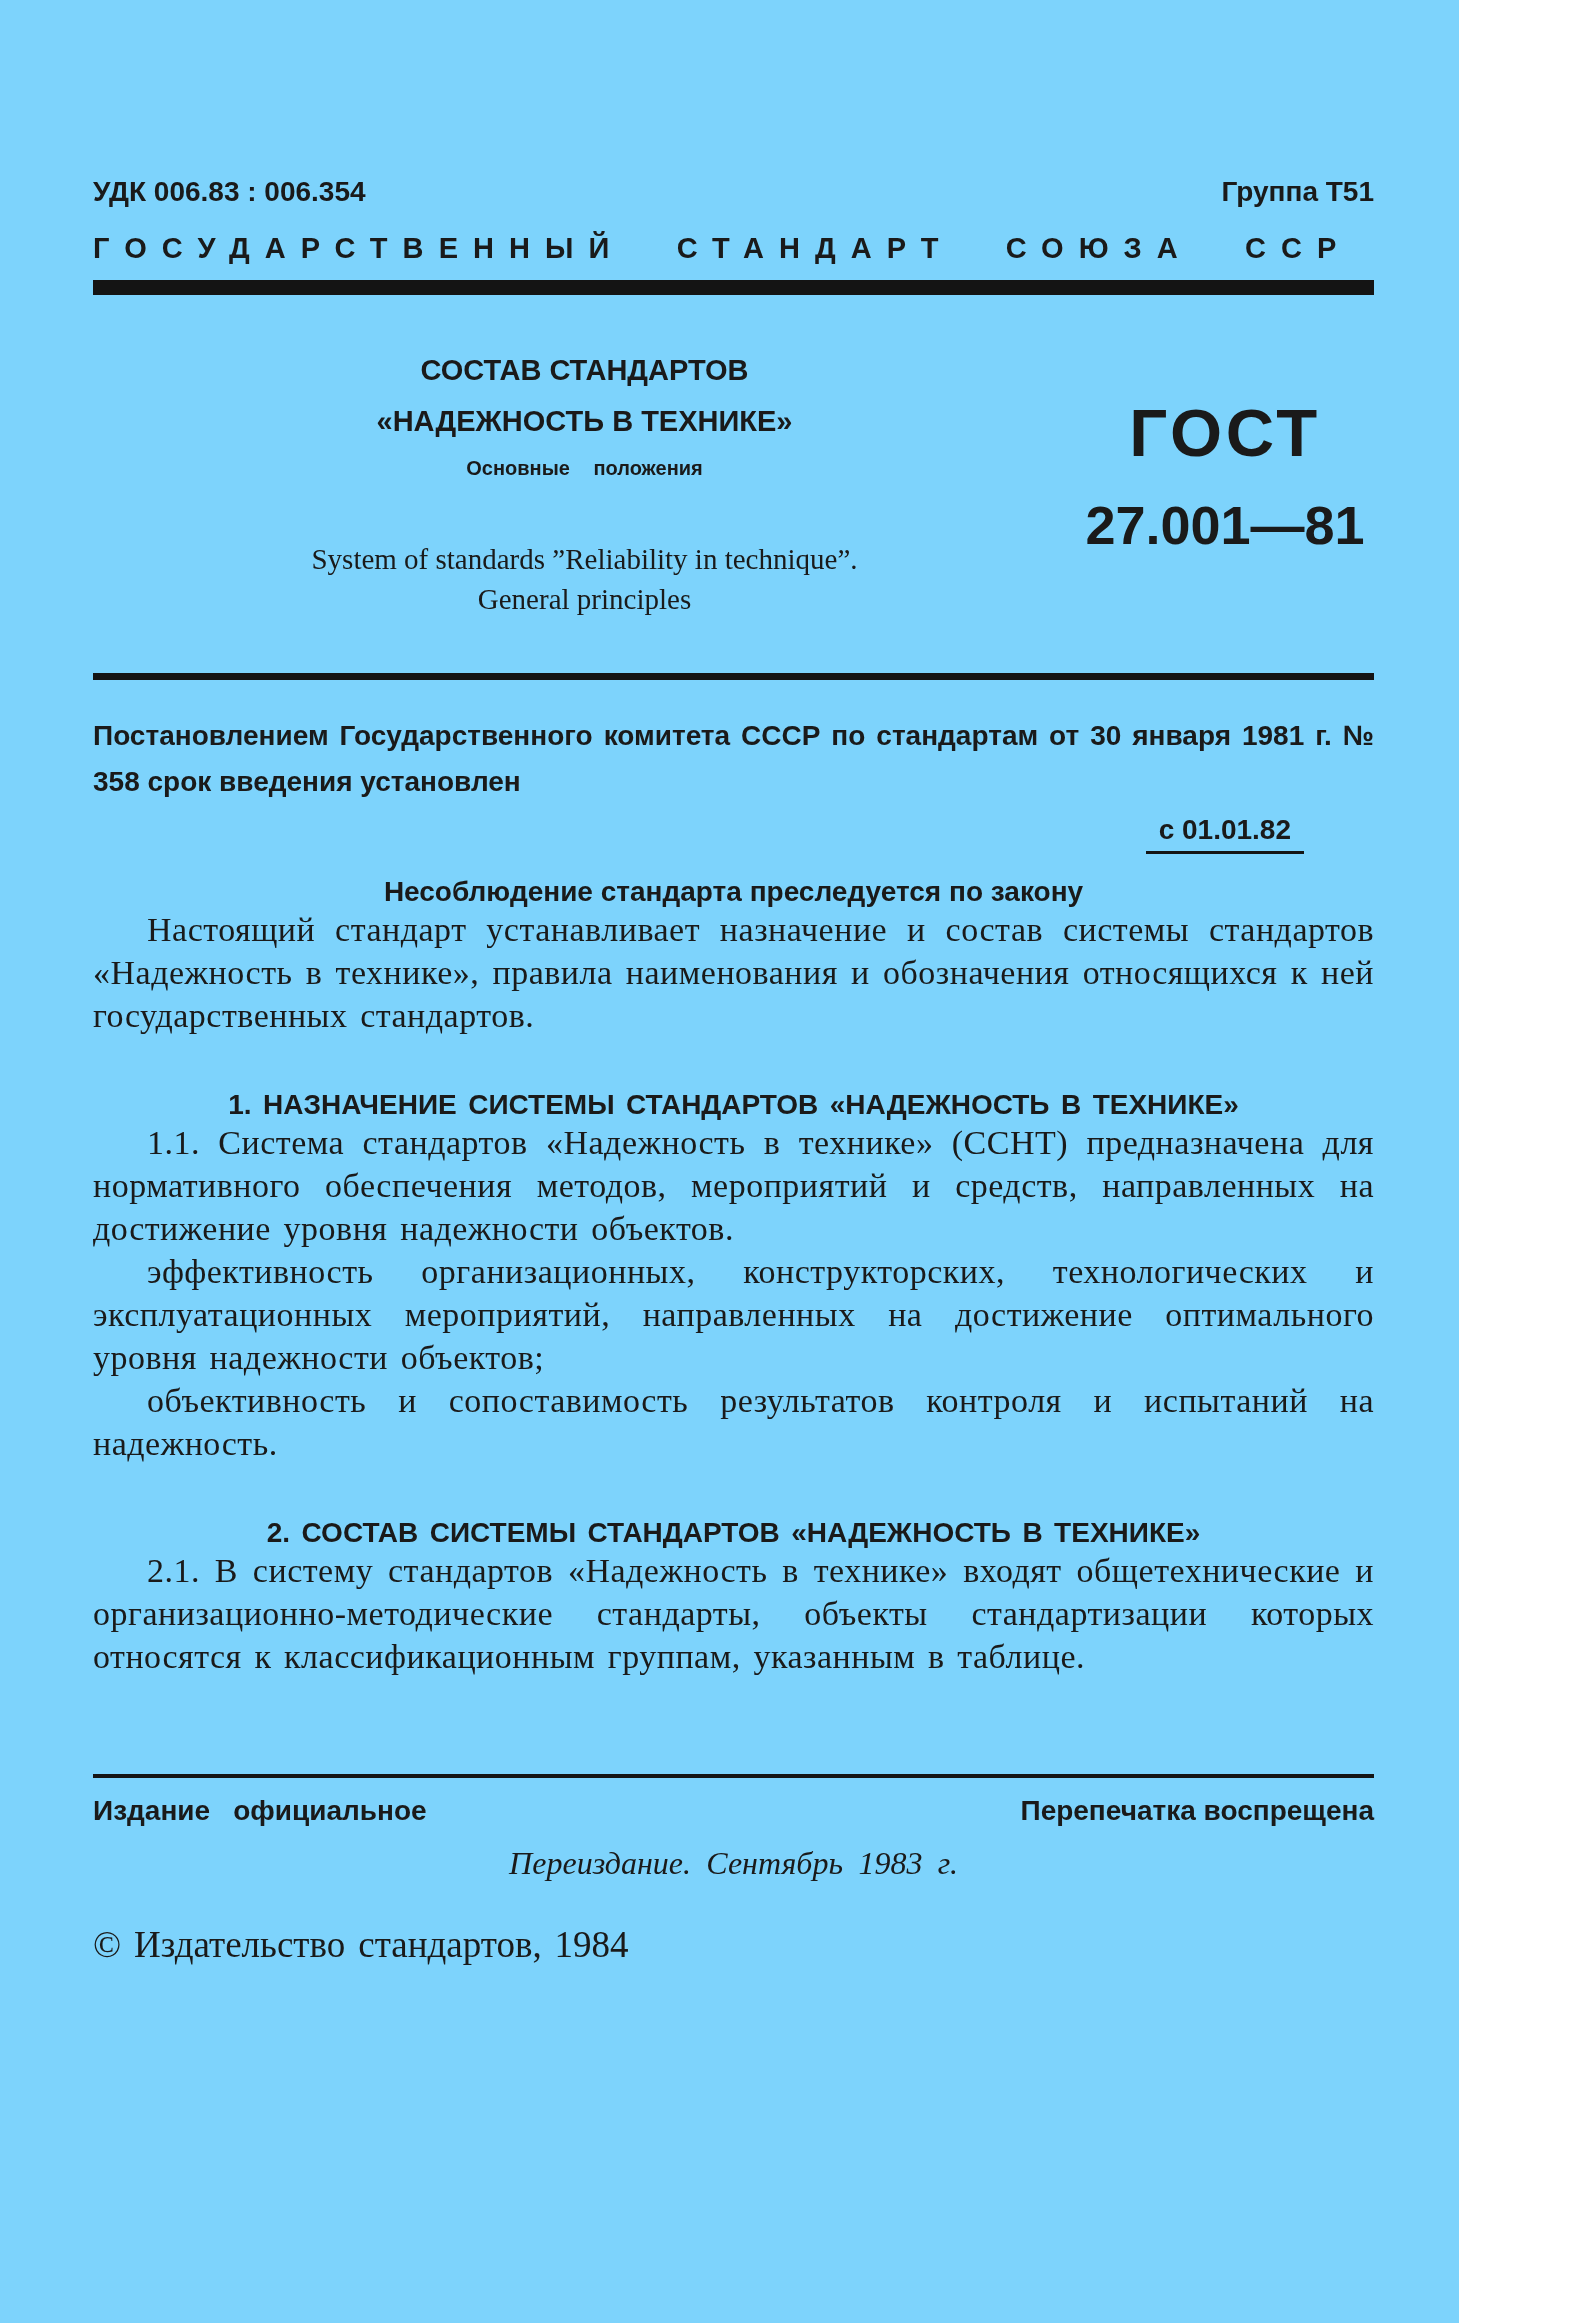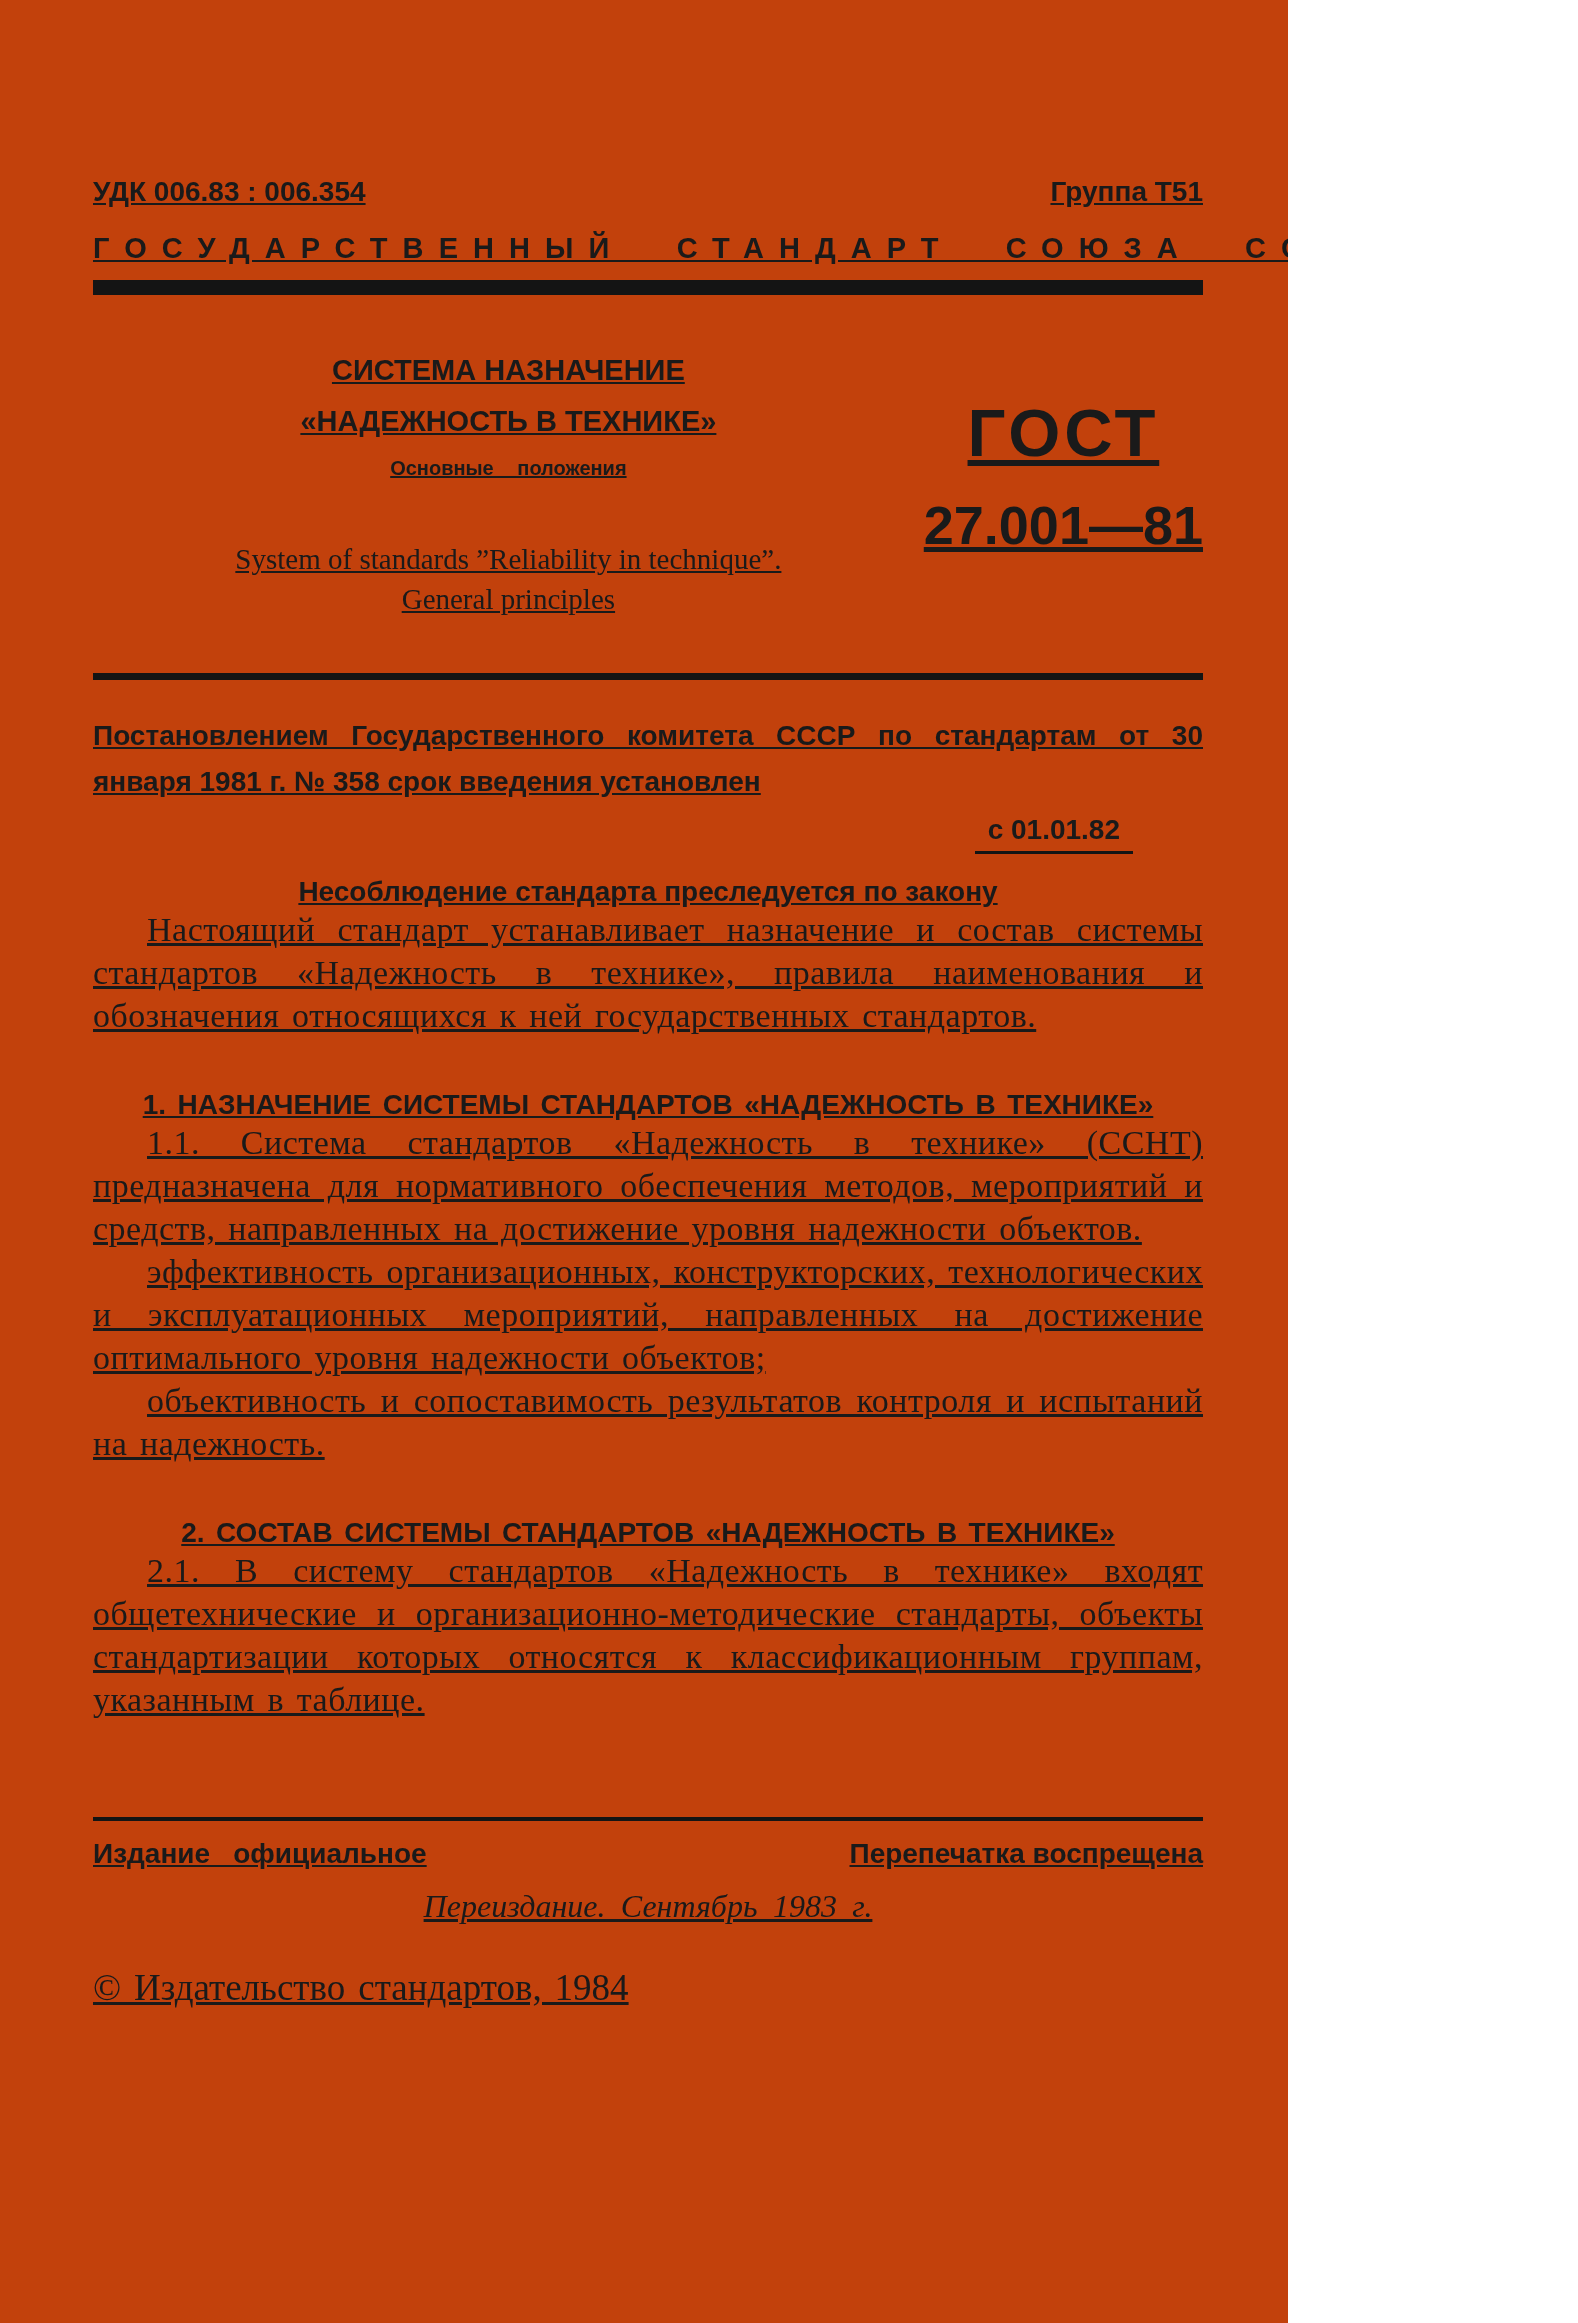--- a/index.html
+++ b/index.html
@@ -2,29 +2,28 @@
 <html lang="ru" style="font-size:15px"><head>
 <meta charset="utf-8">
 <style>
   html, body {
     margin: 0;
     padding: 0;
     background: #ffffff;
   }
   .page {
     position: relative;
-    width: 1288px;
+    width: 1459px;
     height: 2324px;
     box-sizing: border-box;
-    background: #c2410c;
+    background: #7dd3fc;
     color: #1a1a1a;
     padding: 176px 85px 0 93px;
     font-family: "Liberation Serif", serif;
     overflow: hidden;
-    text-decoration: underline;
   }
   
   .header-row {
     display: flex;
     justify-content: space-between;
     align-items: baseline;
     font-family: "Liberation Sans", sans-serif;
     font-weight: bold;
     font-size: 28px;
   }
@@ -179,21 +178,21 @@
   <div class="header-row">
     <span>УДК 006.83 : 006.354</span>
     <span>Группа Т51</span>
   </div>
 
   <div class="banner">ГОСУДАРСТВЕННЫЙ СТАНДАРТ СОЮЗА ССР</div>
   <div class="banner-bar"></div>
 
   <div class="title-block">
     <div class="title-left">
-      <p class="title-ru">СИСТЕМА НАЗНАЧЕНИЕ</p>
+      <p class="title-ru">СОСТАВ СТАНДАРТОВ</p>
       <p class="title-ru">«НАДЕЖНОСТЬ В ТЕХНИКЕ»</p>
       <p class="title-ru sub">Основные положения</p>
       <p class="title-en first">System of standards ”Reliability in technique”.</p>
       <p class="title-en">General principles</p>
     </div>
     <div class="title-right">
       <div class="gost">ГОСТ</div>
       <div class="gost-num">27.001—81</div>
     </div>
   </div>

